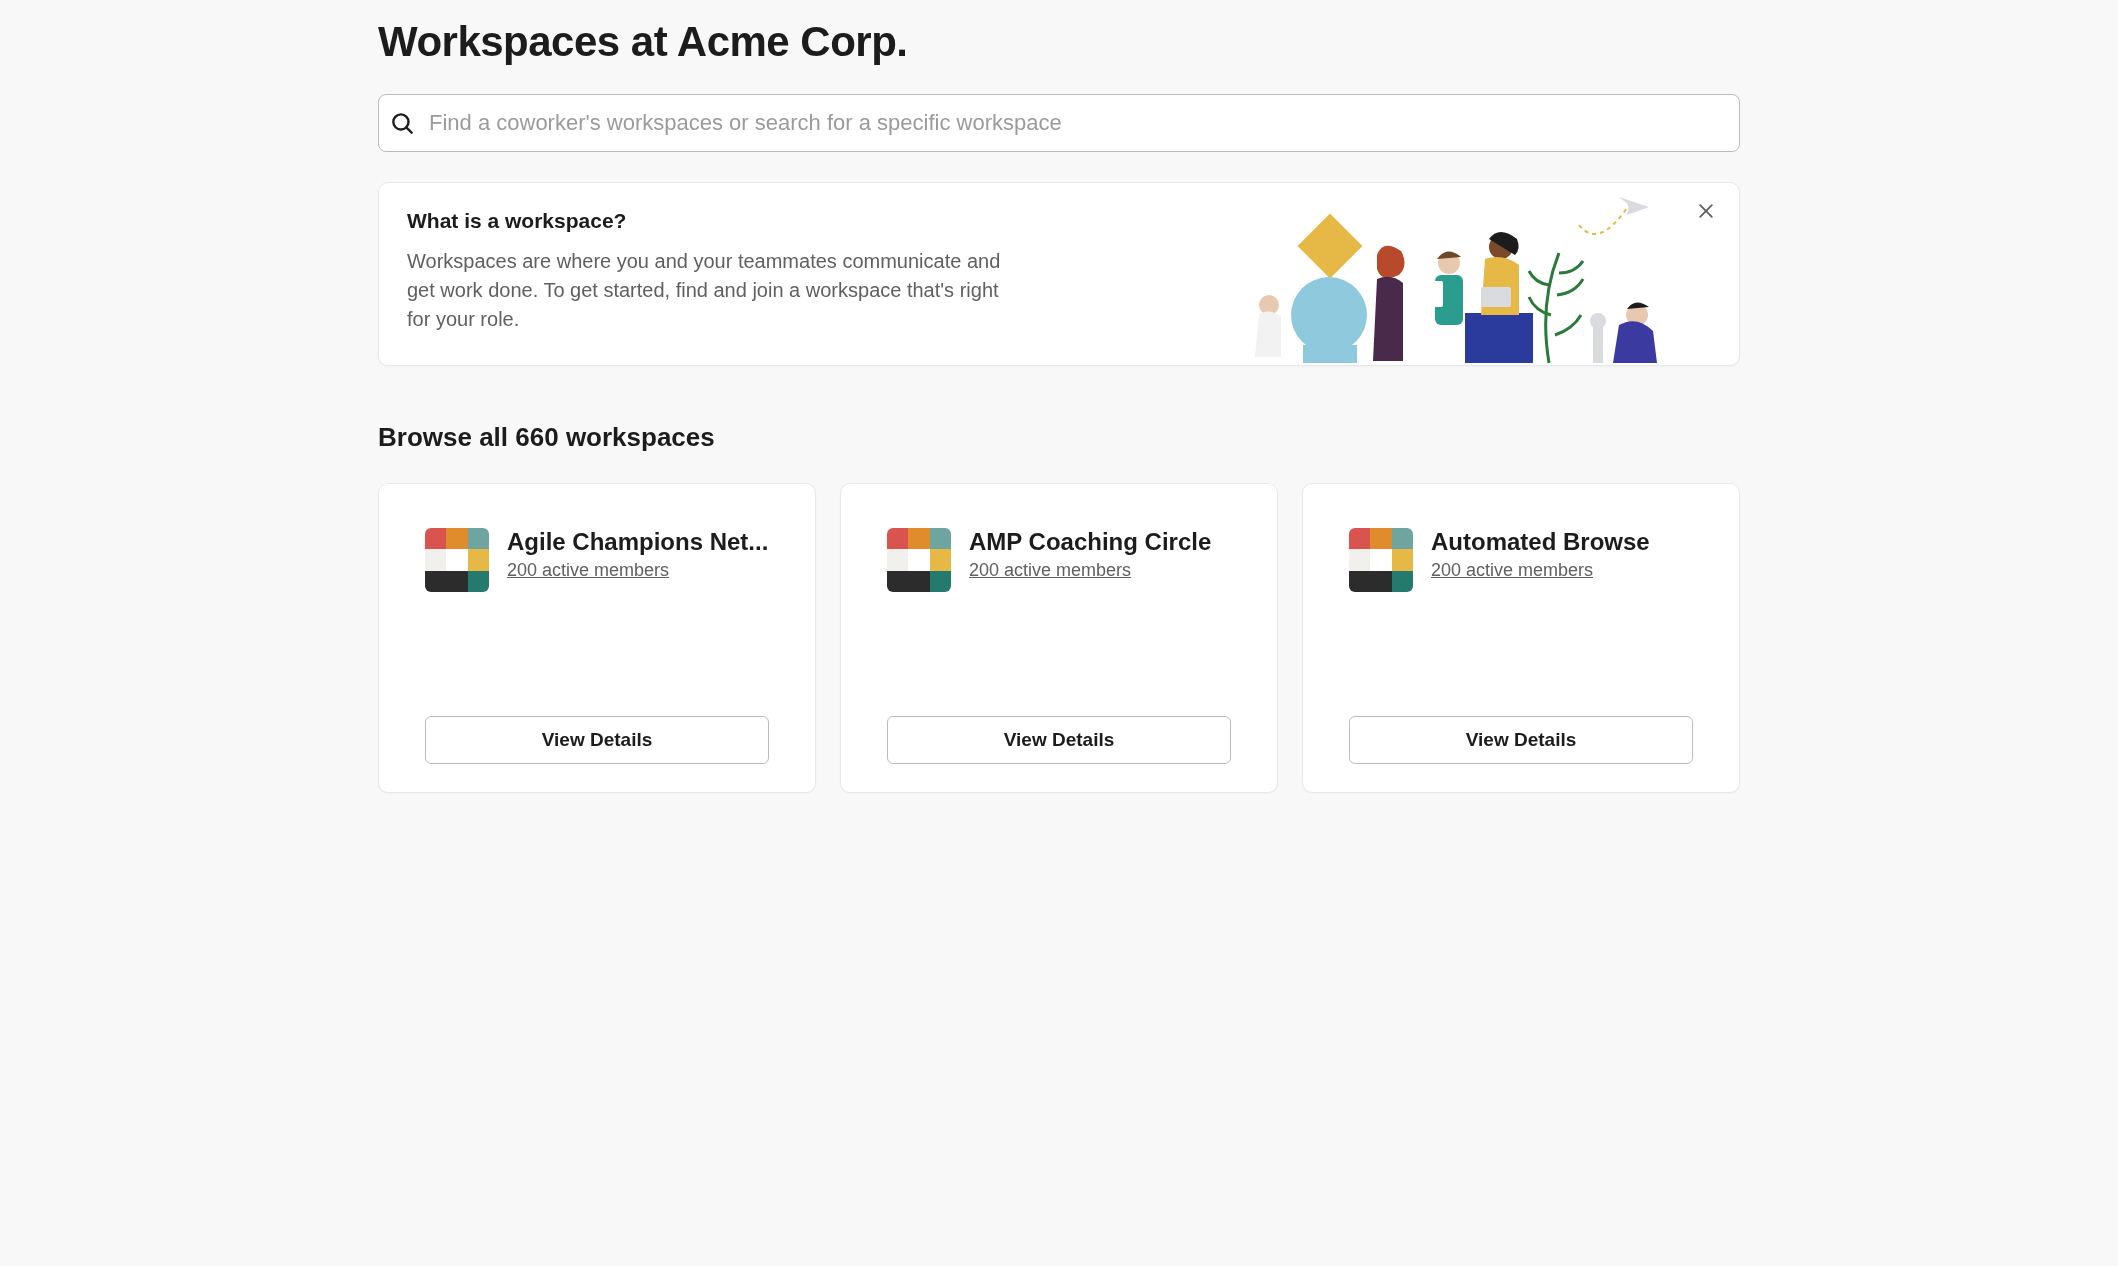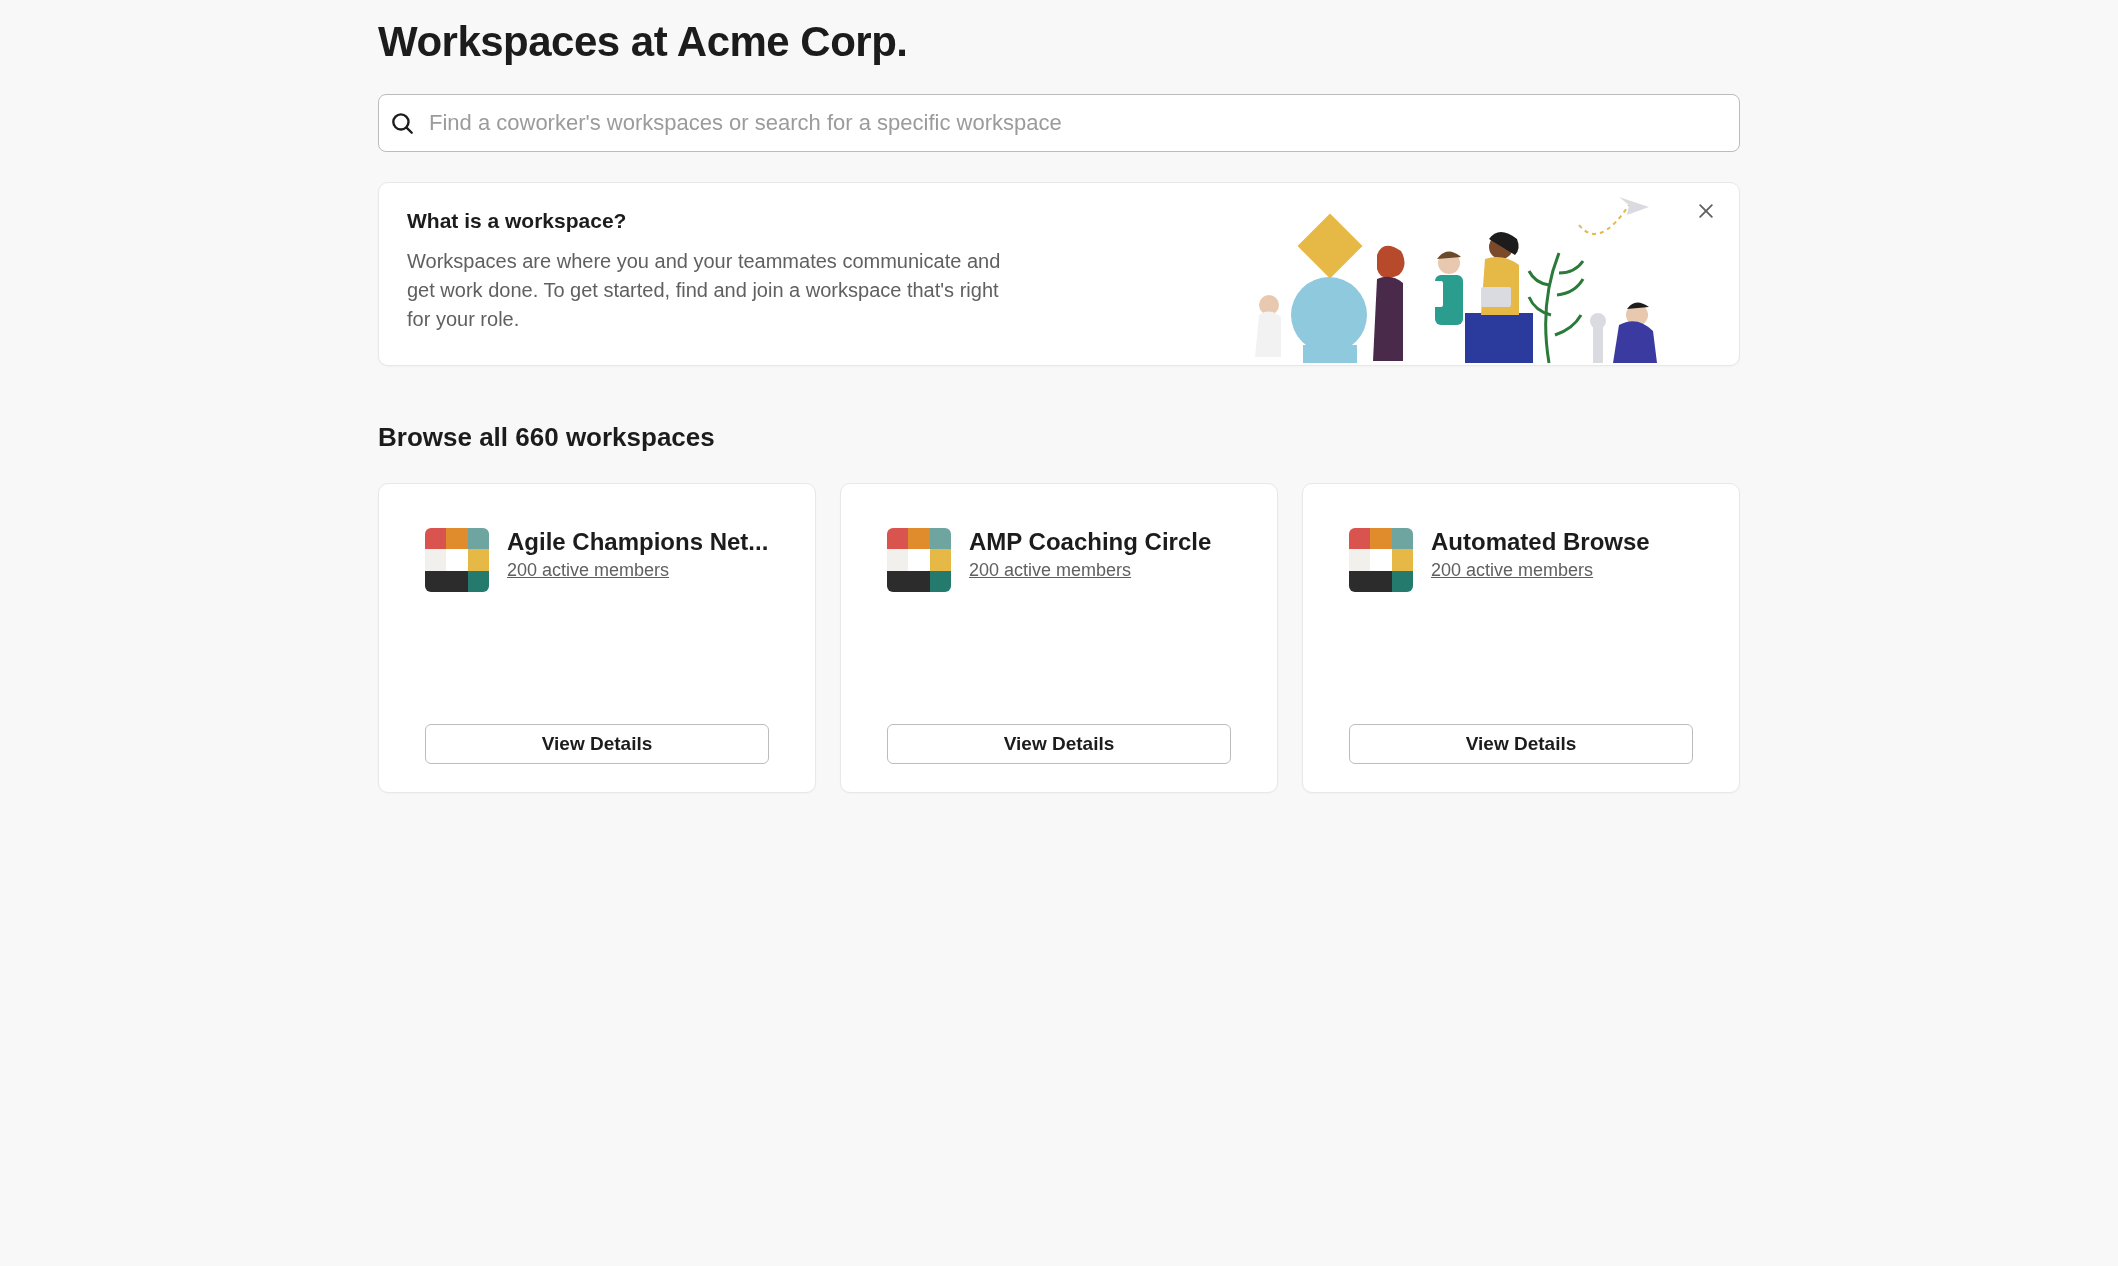--- a/index.html
+++ b/index.html
@@ -163,21 +163,21 @@
     color: #616061;
     margin-top: 6px;
     display: -webkit-box;
     -webkit-line-clamp: 2;
     -webkit-box-orient: vertical;
     overflow: hidden;
   }
   .card-spacer { flex: 1; }
   .view-btn {
     width: 100%;
-    height: 40px;
+    height: 48px;
     border: 1px solid #bcbcbc;
     border-radius: 6px;
     background: #ffffff;
     font-size: 19px;
     font-weight: 700;
     color: #1d1c1d;
     cursor: pointer;
   }
 </style>
 </head>

